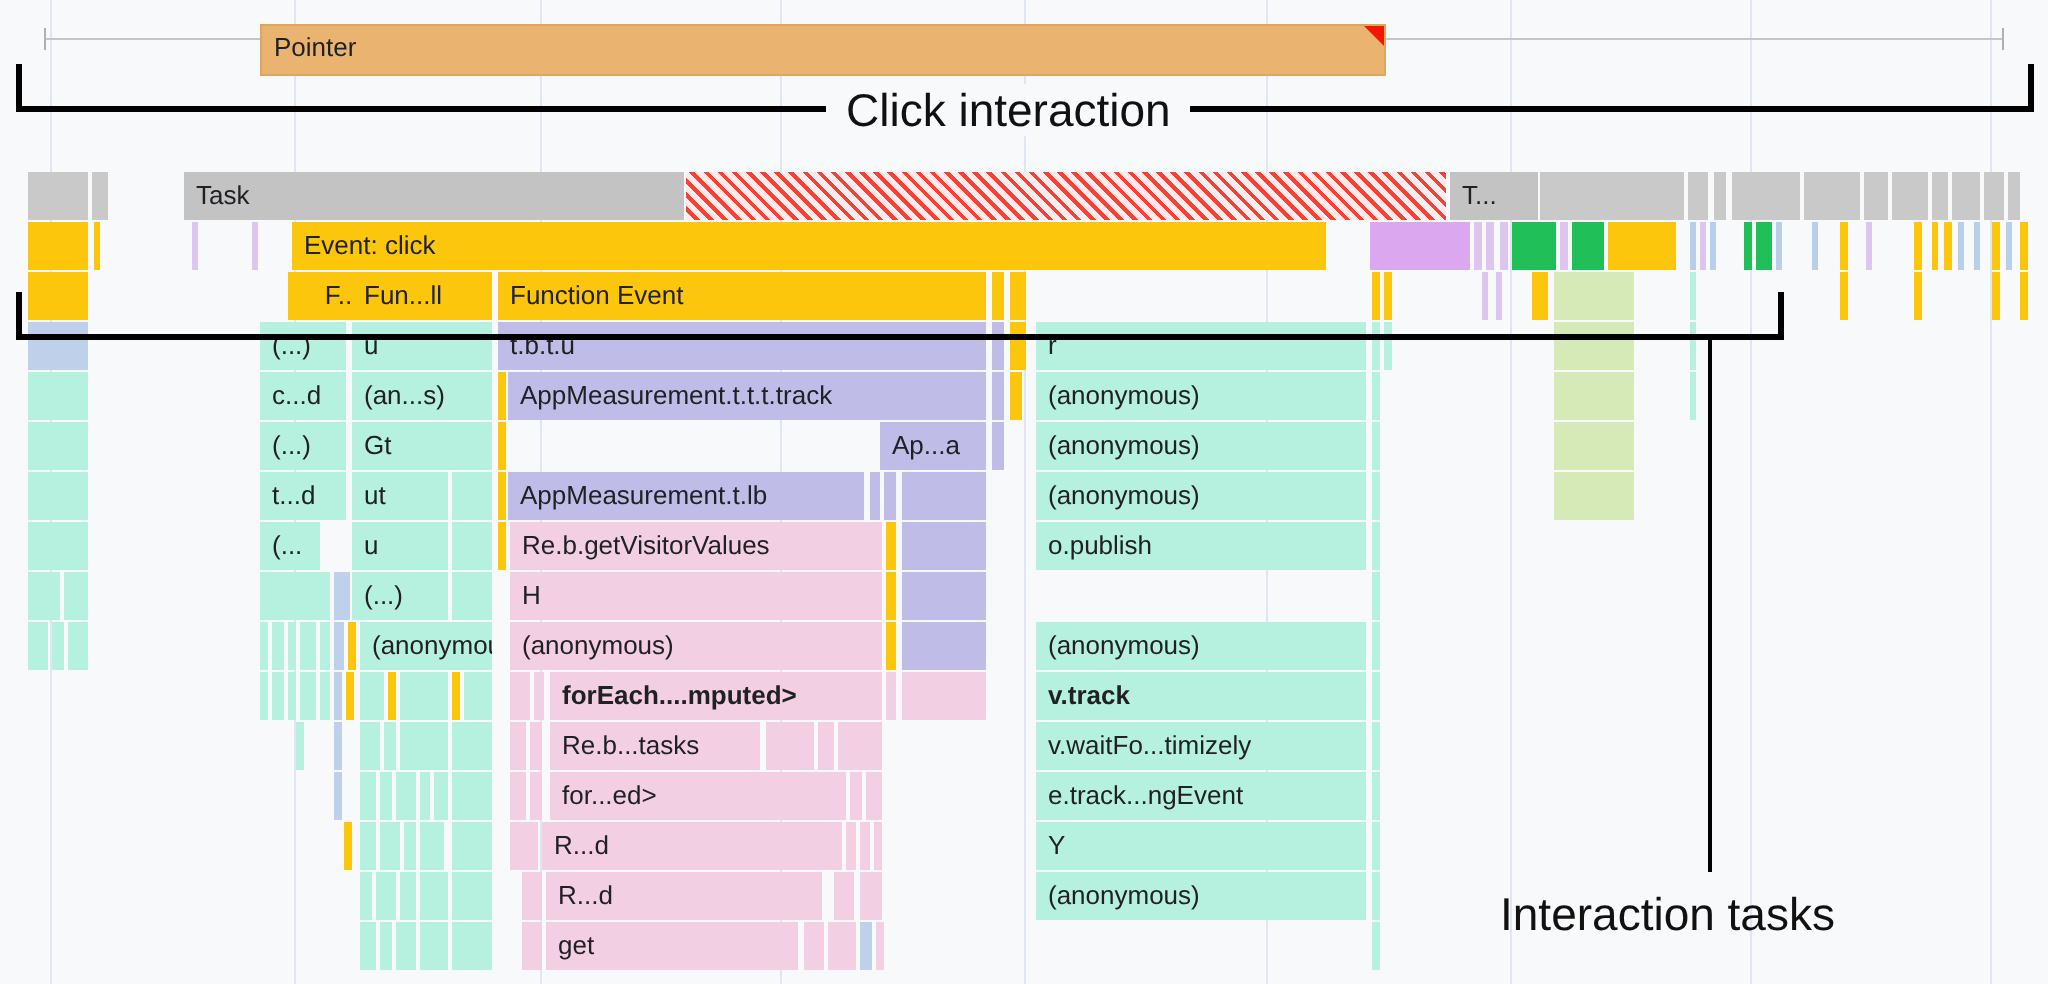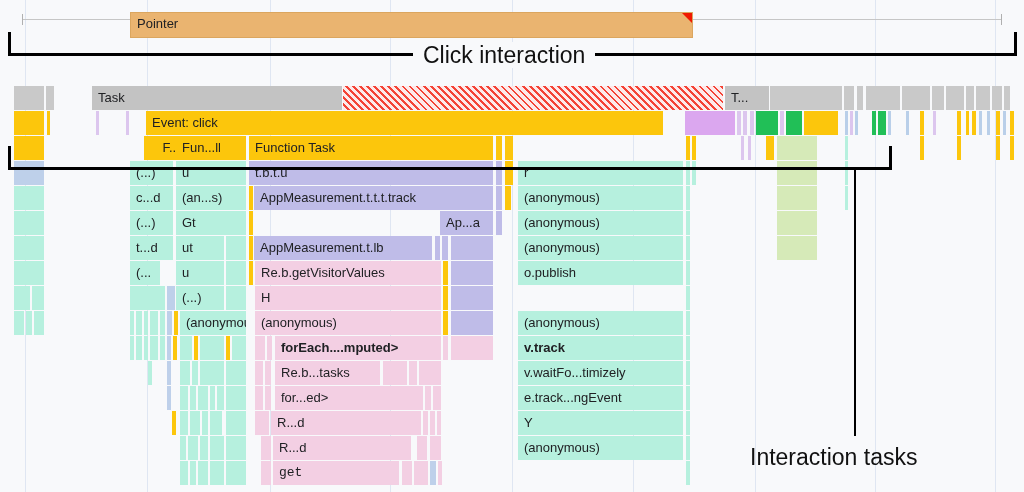--- a/index.html
+++ b/index.html
@@ -181,21 +181,21 @@
         <div class="blk c-skyb tiny" style="left: 979px; width: 3px;"></div>
         <div class="blk c-skyb tiny" style="left: 987px; width: 3px;"></div>
         <div class="blk c-yellow tiny" style="left: 996px; width: 4px;"></div>
         <div class="blk c-skyb tiny" style="left: 1003px; width: 3px;"></div>
         <div class="blk c-yellow tiny" style="left: 1010px; width: 4px;"></div>
       </div>
       <div class="row" style="top: 50px;">
         <div class="blk c-yellow tiny" style="left: 14px; width: 30px;"></div>
         <div class="blk c-yellow" style="left: 144px; width: 51px; text-align: center;"><span>F...l</span></div>
         <div class="blk c-yellow" style="left: 176px; width: 70px;"><span>Fun...ll</span></div>
-        <div class="blk c-yellow" style="left: 249px; width: 244px;"><span>Function Task</span></div>
+        <div class="blk c-yellow" style="left: 249px; width: 244px;"><span>Function Event</span></div>
         <div class="blk c-yellow tiny" style="left: 496px; width: 6px;"></div>
         <div class="blk c-yellow tiny" style="left: 505px; width: 8px;"></div>
         <div class="blk c-yellow tiny" style="left: 686px; width: 4px;"></div>
         <div class="blk c-yellow tiny" style="left: 692px; width: 4px;"></div>
         <div class="blk c-lilac tiny" style="left: 741px; width: 3px;"></div>
         <div class="blk c-lilac tiny" style="left: 748px; width: 3px;"></div>
         <div class="blk c-yellow tiny" style="left: 766px; width: 8px;"></div>
         <div class="blk c-ltgrn tiny" style="left: 777px; width: 40px;"></div>
         <div class="blk c-teal tiny" style="left: 845px; width: 3px;"></div>
         <div class="blk c-yellow tiny" style="left: 920px; width: 4px;"></div>
@@ -370,21 +370,21 @@
         <div class="blk c-teal tiny" style="left: 200px; width: 8px;"></div>
         <div class="blk c-teal tiny" style="left: 210px; width: 14px;"></div>
         <div class="blk c-teal tiny" style="left: 226px; width: 20px;"></div>
         <div class="blk c-pink tiny" style="left: 261px; width: 10px;"></div>
         <div class="blk c-pink" style="left: 273px; width: 138px;"><span>R...d</span></div>
         <div class="blk c-pink tiny" style="left: 417px; width: 10px;"></div>
         <div class="blk c-pink tiny" style="left: 430px; width: 11px;"></div>
         <div class="blk c-teal" style="left: 518px; width: 165px;"><span>(anonymous)</span></div>
         <div class="blk c-teal tiny" style="left: 686px; width: 4px;"></div>
       </div>
-      <div class="row" style="top: 375px; font-family: Liberation Mono, monospace;">
+      <div class="row" style="top: 375px;">
         <div class="blk c-teal tiny" style="left: 180px; width: 8px;"></div>
         <div class="blk c-teal tiny" style="left: 190px; width: 6px;"></div>
         <div class="blk c-teal tiny" style="left: 198px; width: 10px;"></div>
         <div class="blk c-teal tiny" style="left: 210px; width: 14px;"></div>
         <div class="blk c-teal tiny" style="left: 226px; width: 20px;"></div>
         <div class="blk c-pink tiny" style="left: 261px; width: 10px;"></div>
         <div class="blk c-pink" style="left: 273px; width: 126px;"><span>get</span></div>
         <div class="blk c-pink tiny" style="left: 402px; width: 10px;"></div>
         <div class="blk c-pink tiny" style="left: 414px; width: 14px;"></div>
         <div class="blk c-blue tiny" style="left: 430px; width: 6px;"></div>

